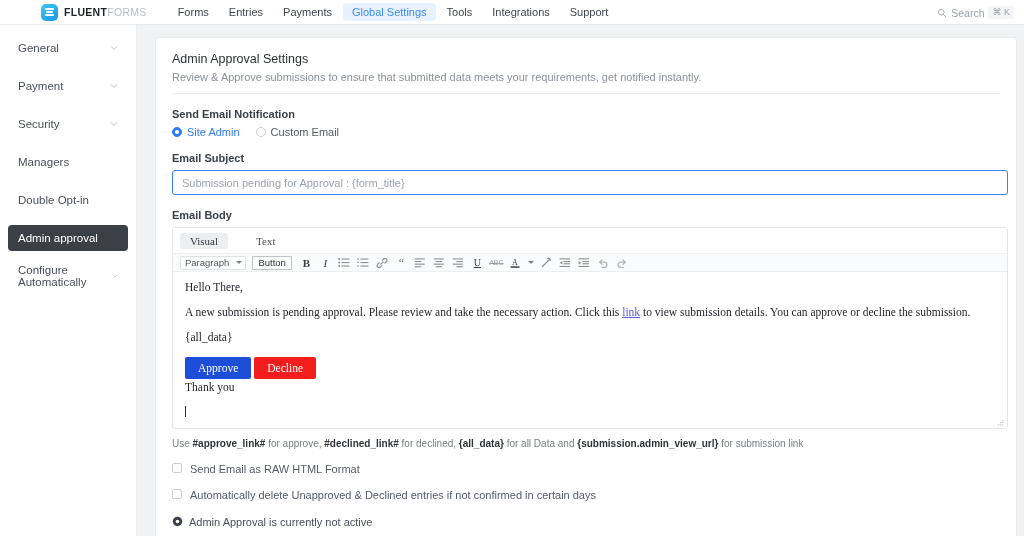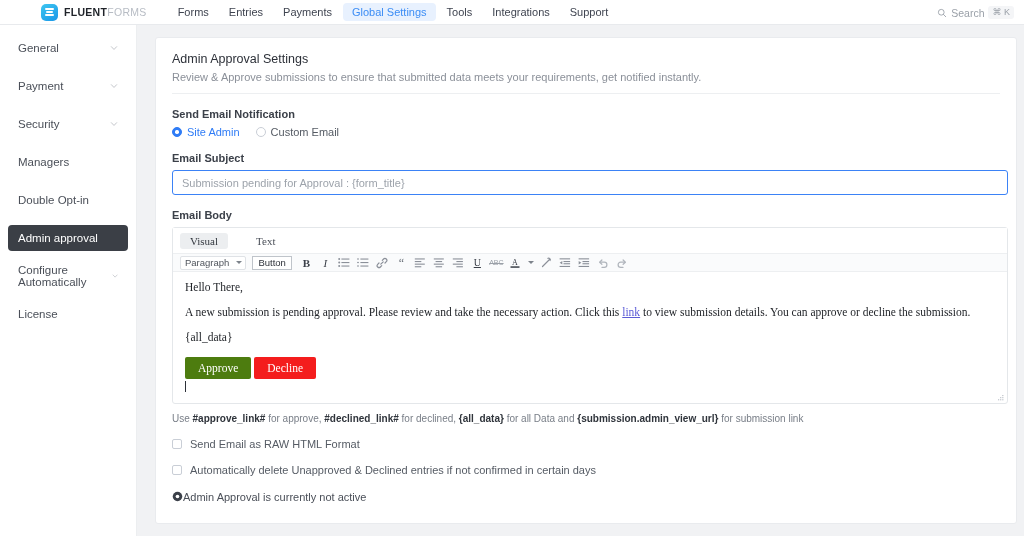--- a/index.html
+++ b/index.html
@@ -136,37 +136,37 @@
     padding:9px 12px 4px 12px; min-height:113px;
     font-family:"Liberation Serif", serif; font-size:11.5px; color:#22252a;
   }
   .ed-body p { margin:0 0 12px 0; line-height:1.15; }
   .ed-link { color:#5b5bd6; text-decoration:underline; }
   .btn-row { display:flex; gap:3px; margin:0 0 2px 0; }
   .mailbtn {
     font-family:"Liberation Serif", serif; font-size:11.5px; color:#fff;
     padding:5px 13px; border-radius:2px;
   }
-  .mailbtn.approve { background:#4d7c0f; }
+  .mailbtn.approve { background:#1d4ed8; }
   .mailbtn.decline { background:#f41d1d; }
   .thankyou { margin:6px 0 0 0; }
   .caretline { height:11px; border-left:1.3px solid #2c3038; width:1px; margin-top:2px; }
   .ed-foot { position:relative; height:7px; }
   .grip { position:absolute; right:3px; bottom:1px; width:7px; height:7px; }
 
   .hint { font-size:10px; color:#787e87; margin-top:9px; }
   .hint b { color:#2f343b; font-weight:700; }
 
-  .check-row { display:flex; align-items:center; gap:8px; margin-top:14px; cursor:pointer; }
+  .check-row { display:flex; gap:8px; margin-top:14px; cursor:pointer; }
   .checkbox {
     width:10px; height:10px; border:1px solid #c9ced6; border-radius:2px; background:#fff; flex-shrink:0;
   }
   .check-label { font-size:11px; color:#555b64; }
 
-  .status-row { display:flex; align-items:center; margin-top:15px; }
+  .status-row { display:flex; align-items:center; gap:6px; margin-top:15px; }
   .status-ic { width:11px; height:11px; }
   .status-text { font-size:11px; color:#4a4f58; }
 </style>
 </head>
 <body>
 
 <div class="topbar">
   <div class="brand">
     <div class="logo-sq">
       <i></i>
@@ -227,23 +227,20 @@
     </div>
     <div class="side-item active">
       <span>Admin approval</span>
     </div>
     <div class="side-item">
       <span>Configure Automatically</span>
       <svg class="chev" viewBox="0 0 12 12">
           <polyline points="2,4 6,8.2 10,4" fill="none" stroke="#8b9099" stroke-width="1.4" stroke-linecap="round" stroke-linejoin="round"></polyline>
         </svg>
     </div>
-    <div class="side-item">
-      <span>License</span>
-    </div>
   </div>
 
   <div class="content">
     <div class="card">
 
       <div class="card-title">Admin Approval Settings</div>
       <div class="card-sub">Review &amp; Approve submissions to ensure that submitted data meets your requirements, get notified instantly.</div>
       <div class="divider"></div>
 
       <div class="field-label">Send Email Notification</div>
@@ -406,20 +403,21 @@
         </div>
 
         <div class="ed-body">
           <p>Hello There,</p>
           <p><span>A new submission is pending approval. Please review and take the necessary action. Click this </span><a class="ed-link" href="#">link</a><span> to view submission details. You can approve or decline the submission.</span></p>
           <p>{all_data}</p>
           <div class="btn-row">
             <span class="mailbtn approve">Approve</span>
             <span class="mailbtn decline">Decline</span>
           </div>
+          <p class="thankyou">Thank you</p>
           <div class="caretline"></div>
         </div>
 
         <div class="ed-foot">
           <svg class="grip" viewBox="0 0 8 8">
             <g fill="#b9bec5">
                 <rect x="6" y="0" width="1.3" height="1.3"></rect>
                 <rect x="6" y="2.4" width="1.3" height="1.3"></rect>
                 <rect x="3.6" y="2.4" width="1.3" height="1.3"></rect>
                 <rect x="6" y="4.8" width="1.3" height="1.3"></rect>

